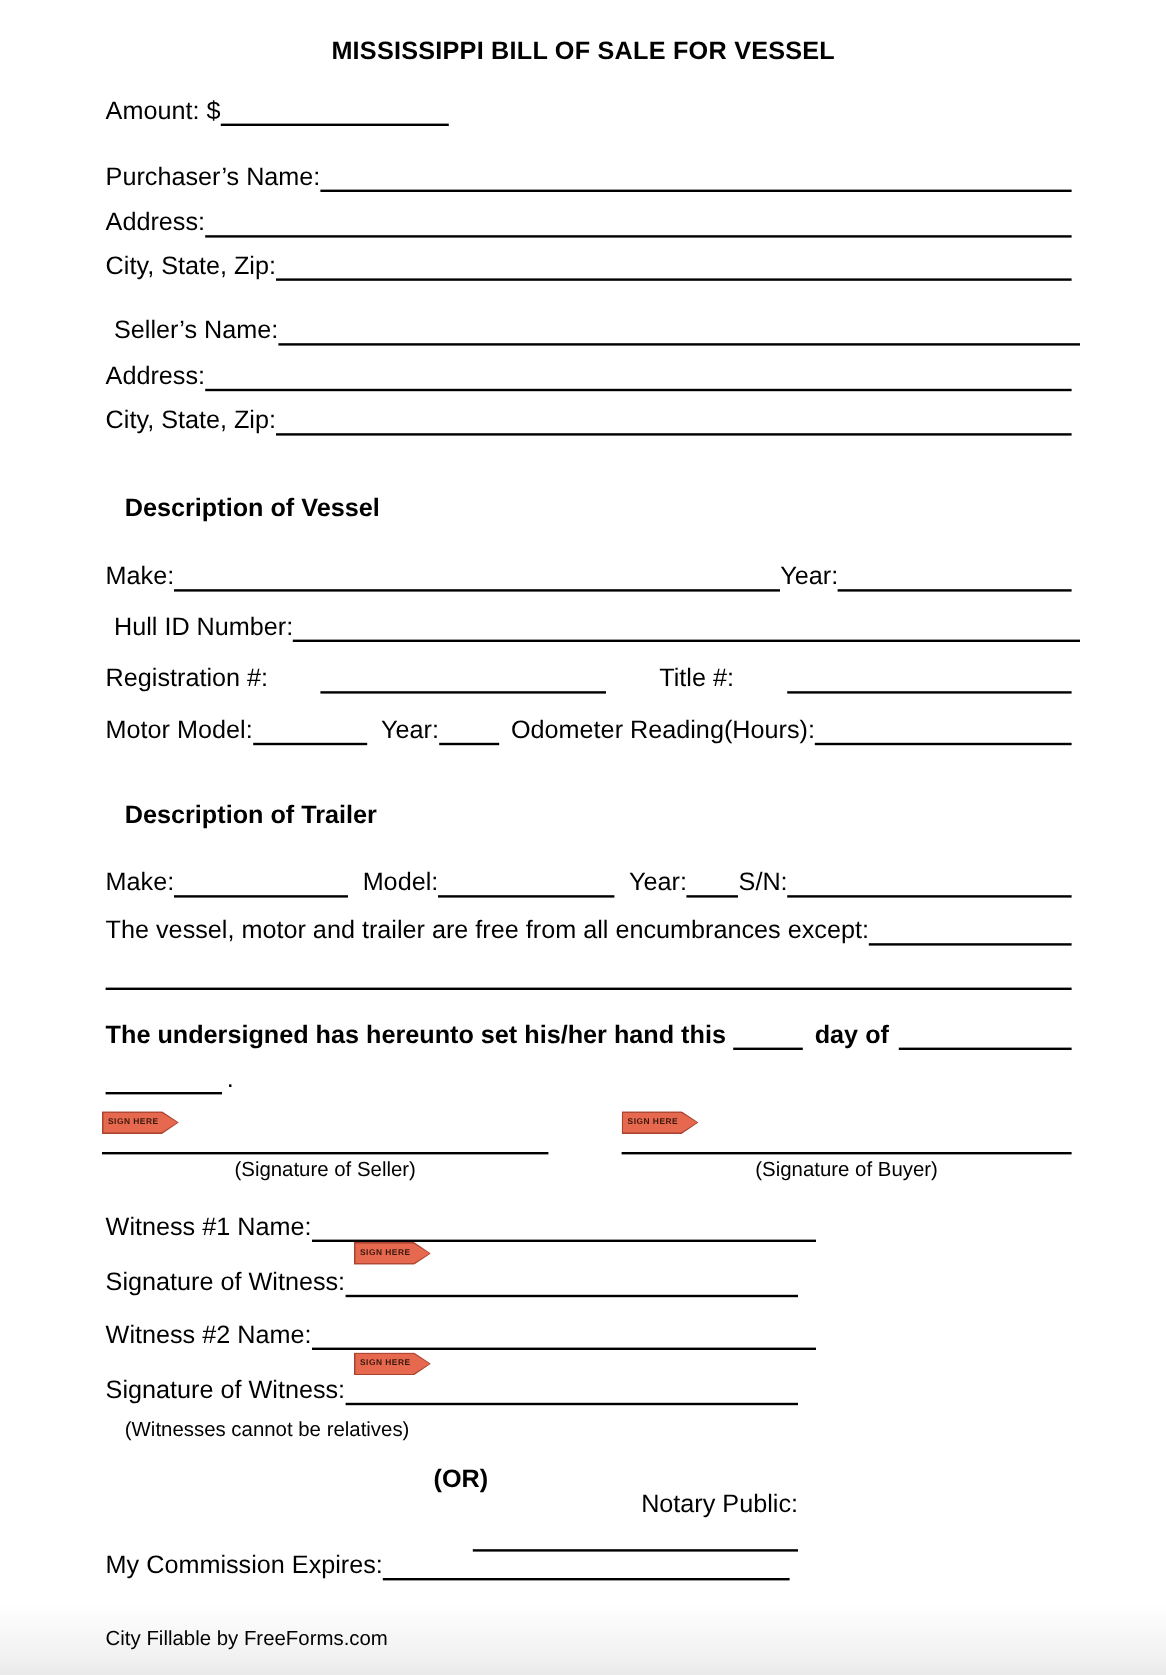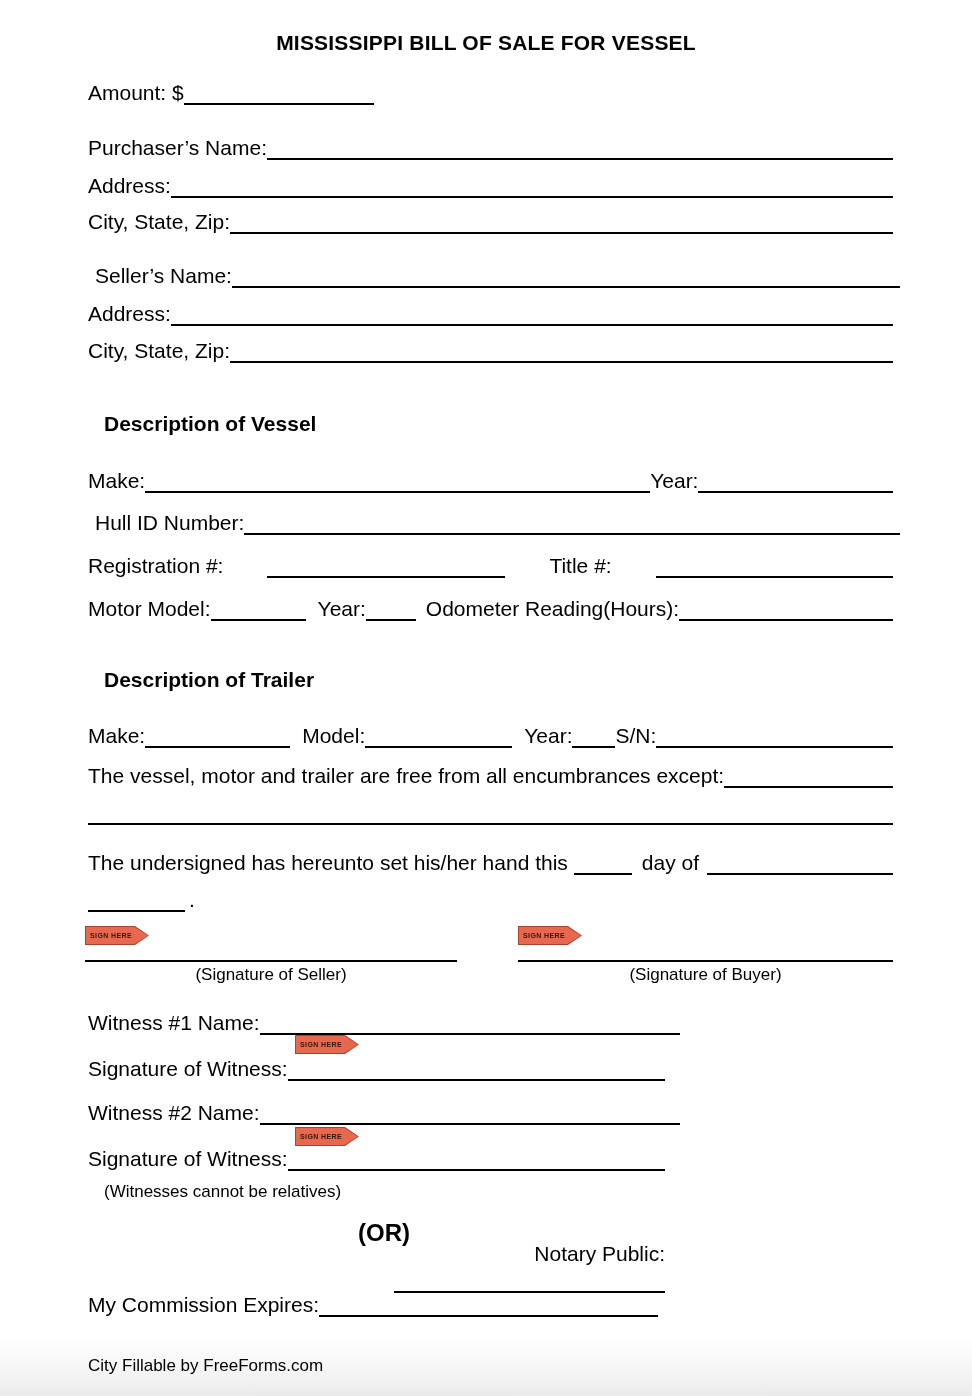--- a/index.html
+++ b/index.html
@@ -154,21 +154,21 @@
 </div>
 
 <div class="row" style="top:761px;">
   <span class="lbl">The vessel, motor and trailer are free from all encumbrances except:</span>
   <input class="fill grow" style="">
 </div>
 <div class="row" style="top:798px;">
   <input class="fill grow" style="">
 </div>
 
-<div class="row" style="top:848px;">
+<div class="row" style="top:848px;font-weight:bold;">
   <span class="lbl">The undersigned has hereunto set his/her hand this</span>
   <input class="fill" style="width: 58px; flex: 0 0 auto; margin-left: 6px;">
   <span class="lbl" style="margin-left:10px;margin-right:8px;">day of</span>
   <input class="fill grow" style="">
 </div>
 <div class="row" style="top:885px;">
   <input class="fill" style="width: 97px; flex: 0 0 auto;">
   <span class="lbl" style="margin-left:4px;">.</span>
 </div>
 
@@ -215,21 +215,21 @@
     <span class="txt">SIGN HERE</span>
   </div>
 </div>
 <div class="row" style="top:1144px;width:577px;">
   <span class="lbl">Signature of Witness:</span>
   <input class="fill grow" style="">
 </div>
 
 <div class="heading note-size" style="top:1181px;font-weight:normal;">(Witnesses cannot be relatives)</div>
 
-<div class="caption bold" style="left:88px;top:1220px;width:592px;font-size:24px;line-height:25px;">(OR)</div>
+<div class="caption bold" style="left:88px;top:1220px;width:592px;font-size:21px;line-height:25px;">(OR)</div>
 
 <div class="row" style="top:1241px;width:577px;flex-direction:column;">
   <span class="lbl">Notary Public:</span>
   <input class="fill grow" style="">
 </div>
 <div class="row" style="top:1290px;width:570px;">
   <span class="lbl">My Commission Expires:</span>
   <input class="fill grow" style="">
 </div>
 

